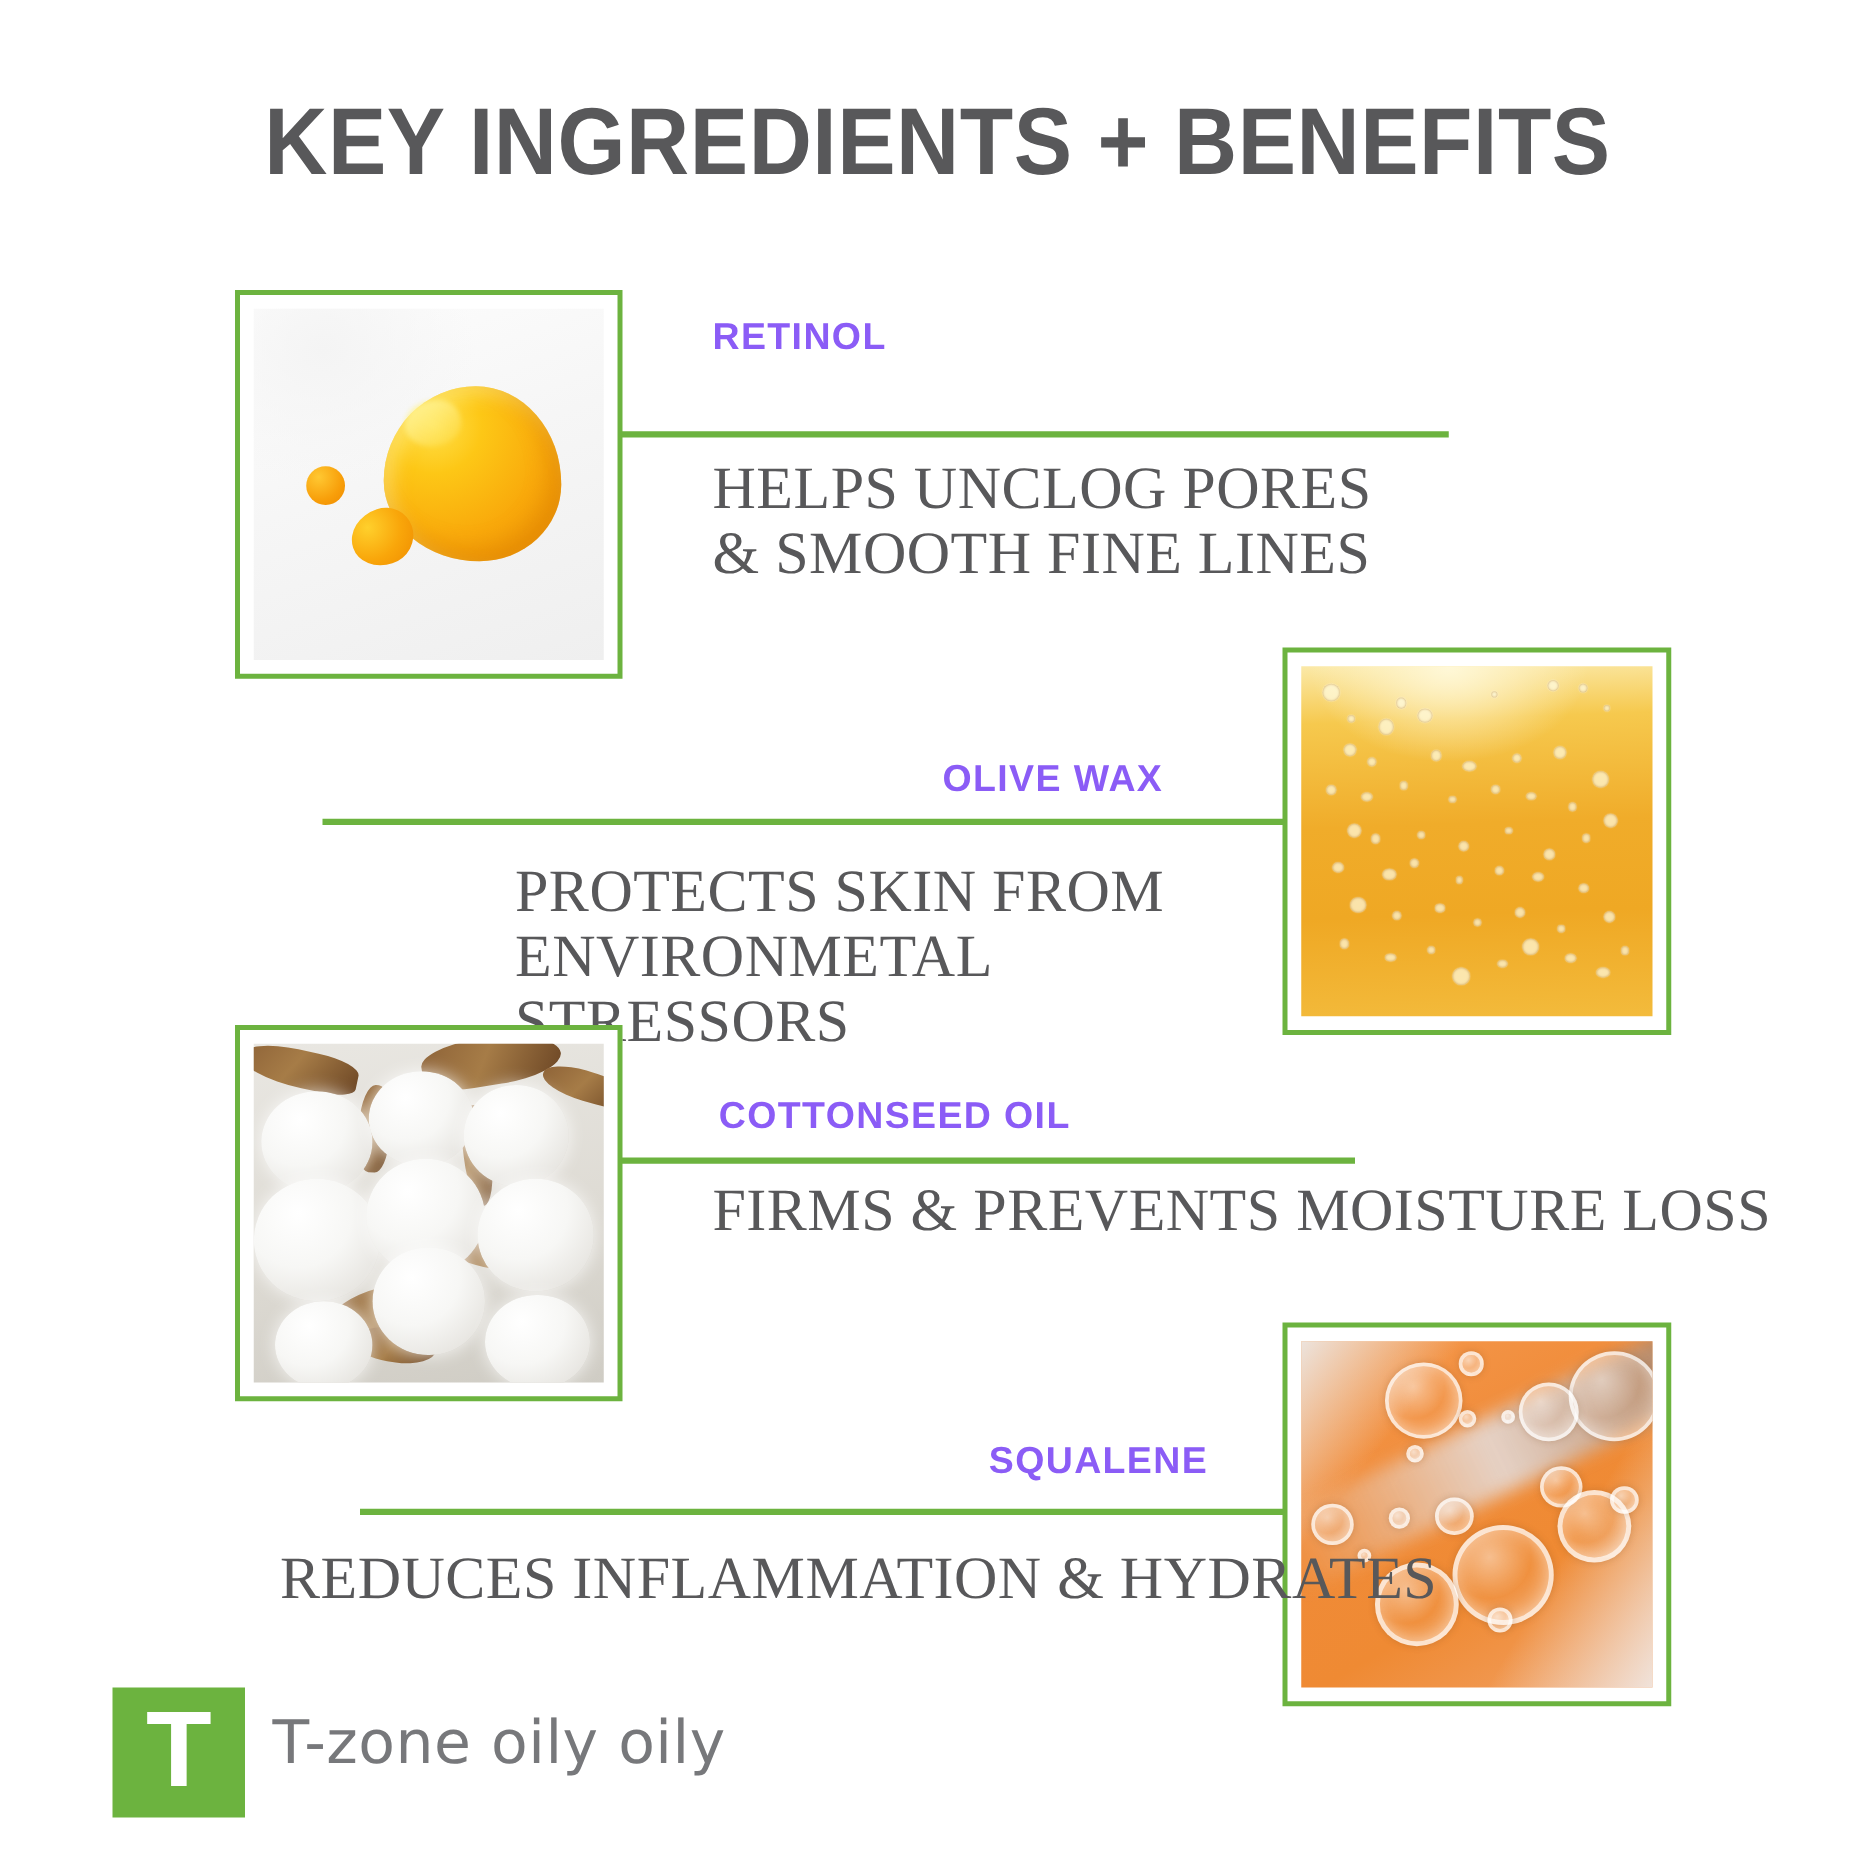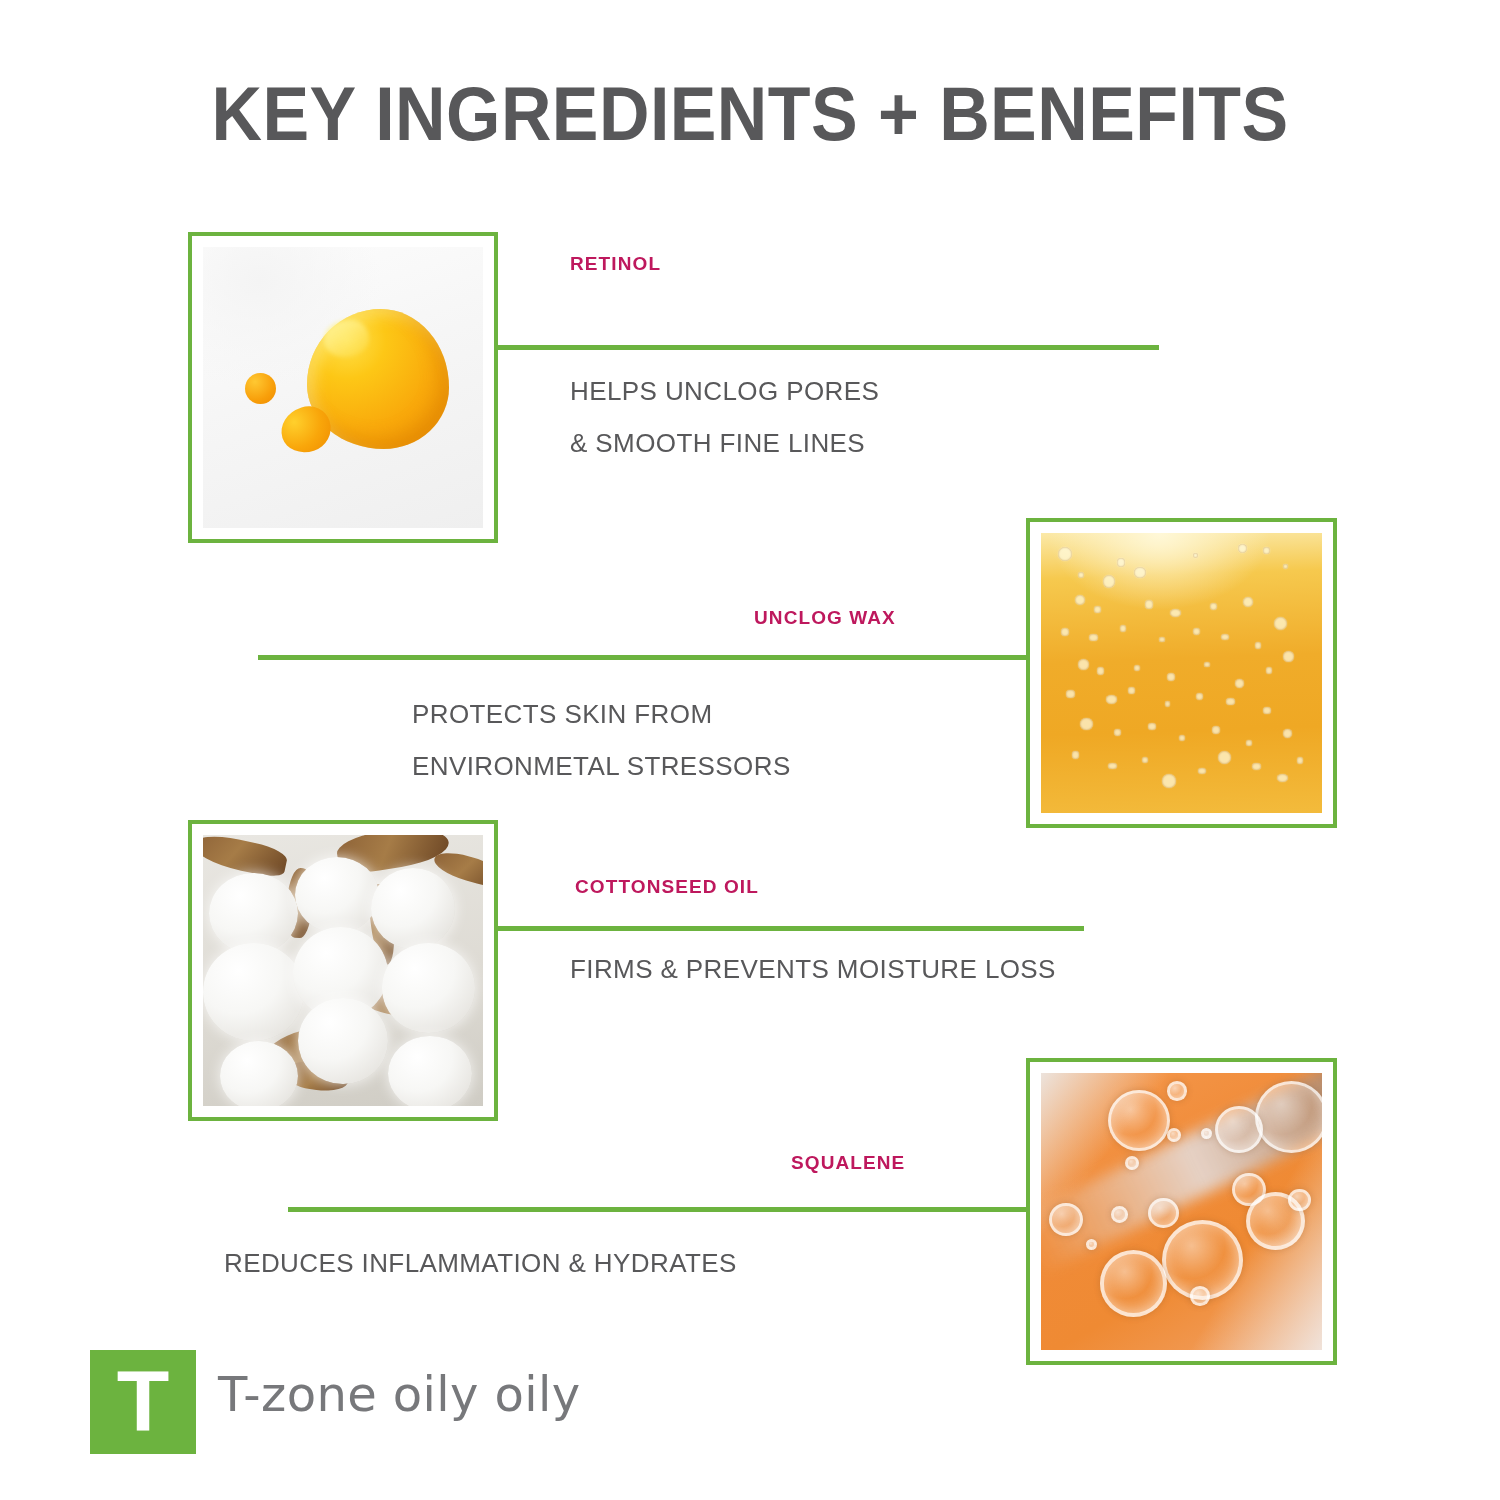--- a/index.html
+++ b/index.html
@@ -147,39 +147,39 @@
     position: absolute;
     height: 5px;
     background: #6cb33f;
   }
 
   
   .ing-name {
     position: absolute;
     font-family: "Liberation Sans Narrow", "Liberation Sans", sans-serif;
     font-weight: bold;
-    font-size: 19px;
+    font-size: 30px;
     letter-spacing: 1.1px;
-    color: #be185d;
+    color: #8b5cf6;
     white-space: nowrap;
   }
   .ing-sub {
     position: absolute;
     font-family: "Liberation Sans Narrow", "Liberation Sans", sans-serif;
     font-weight: normal;
     font-size: 29px;
     letter-spacing: 0.4px;
     color: #6cb33f;
     white-space: nowrap;
   }
   .ing-benefit {
     position: absolute;
-    font-family: Liberation Sans, sans-serif;
+    font-family: Liberation Serif, serif;
     font-weight: normal;
-    font-size: 26px;
+    font-size: 48px;
     line-height: 52px;
     letter-spacing: 0.4px;
     color: #58585a;
     white-space: pre-line;
   }
 
   
   .tag-badge {
     position: absolute;
     left: 90px;
@@ -285,21 +285,21 @@
       <div class="bub" style="left:36%; top:80%; width:2.2%; height:2.2%;"></div>
       <div class="bub" style="left:43%; top:86%; width:5.2%; height:5.2%;"></div>
       <div class="bub" style="left:56%; top:84%; width:2.8%; height:2.0%;"></div>
       <div class="bub" style="left:63%; top:78%; width:4.6%; height:4.6%;"></div>
       <div class="bub" style="left:75%; top:82%; width:3.4%; height:2.6%;"></div>
       <div class="bub" style="left:84%; top:86%; width:4.0%; height:3.0%;"></div>
       <div class="bub" style="left:91%; top:80%; width:2.4%; height:2.4%;"></div>
     </div>
   </div>
   <div class="rule" style="left:258px; top:655px; width:770px;"></div>
-  <div class="ing-name" style="left:754px; top:607px;">UNCLOG WAX</div>
+  <div class="ing-name" style="left:754px; top:607px;">OLIVE WAX</div>
   <div class="ing-benefit" style="left:412px; top:688px; text-align:left; width:530px;">PROTECTS SKIN FROM
 ENVIRONMETAL STRESSORS</div>
 
   <div class="photo-frame ph-frame-cotton" style="left:188px; top:820px; width:310px; height:301px;">
     <div class="photo-inner ph-cotton">
       <div class="brac" style="left:-4%; top:2%;  width:34%; height:11%; transform:rotate(12deg); border-radius:50% 40% 30% 60%;"></div>
       <div class="brac" style="left:48%; top:-2%; width:40%; height:14%; transform:rotate(-9deg); border-radius:40% 55% 45% 35%;"></div>
       <div class="brac" style="left:82%; top:8%;  width:26%; height:9%;  transform:rotate(16deg); border-radius:45% 50% 35% 50%;"></div>
       <div class="brac" style="left:30%; top:12%; width:9%;  height:26%; transform:rotate(4deg);  border-radius:45% 45% 40% 40%;"></div>
       <div class="brac" style="left:60%; top:18%; width:8%;  height:30%; transform:rotate(-7deg); border-radius:40% 40% 50% 50%;"></div>

